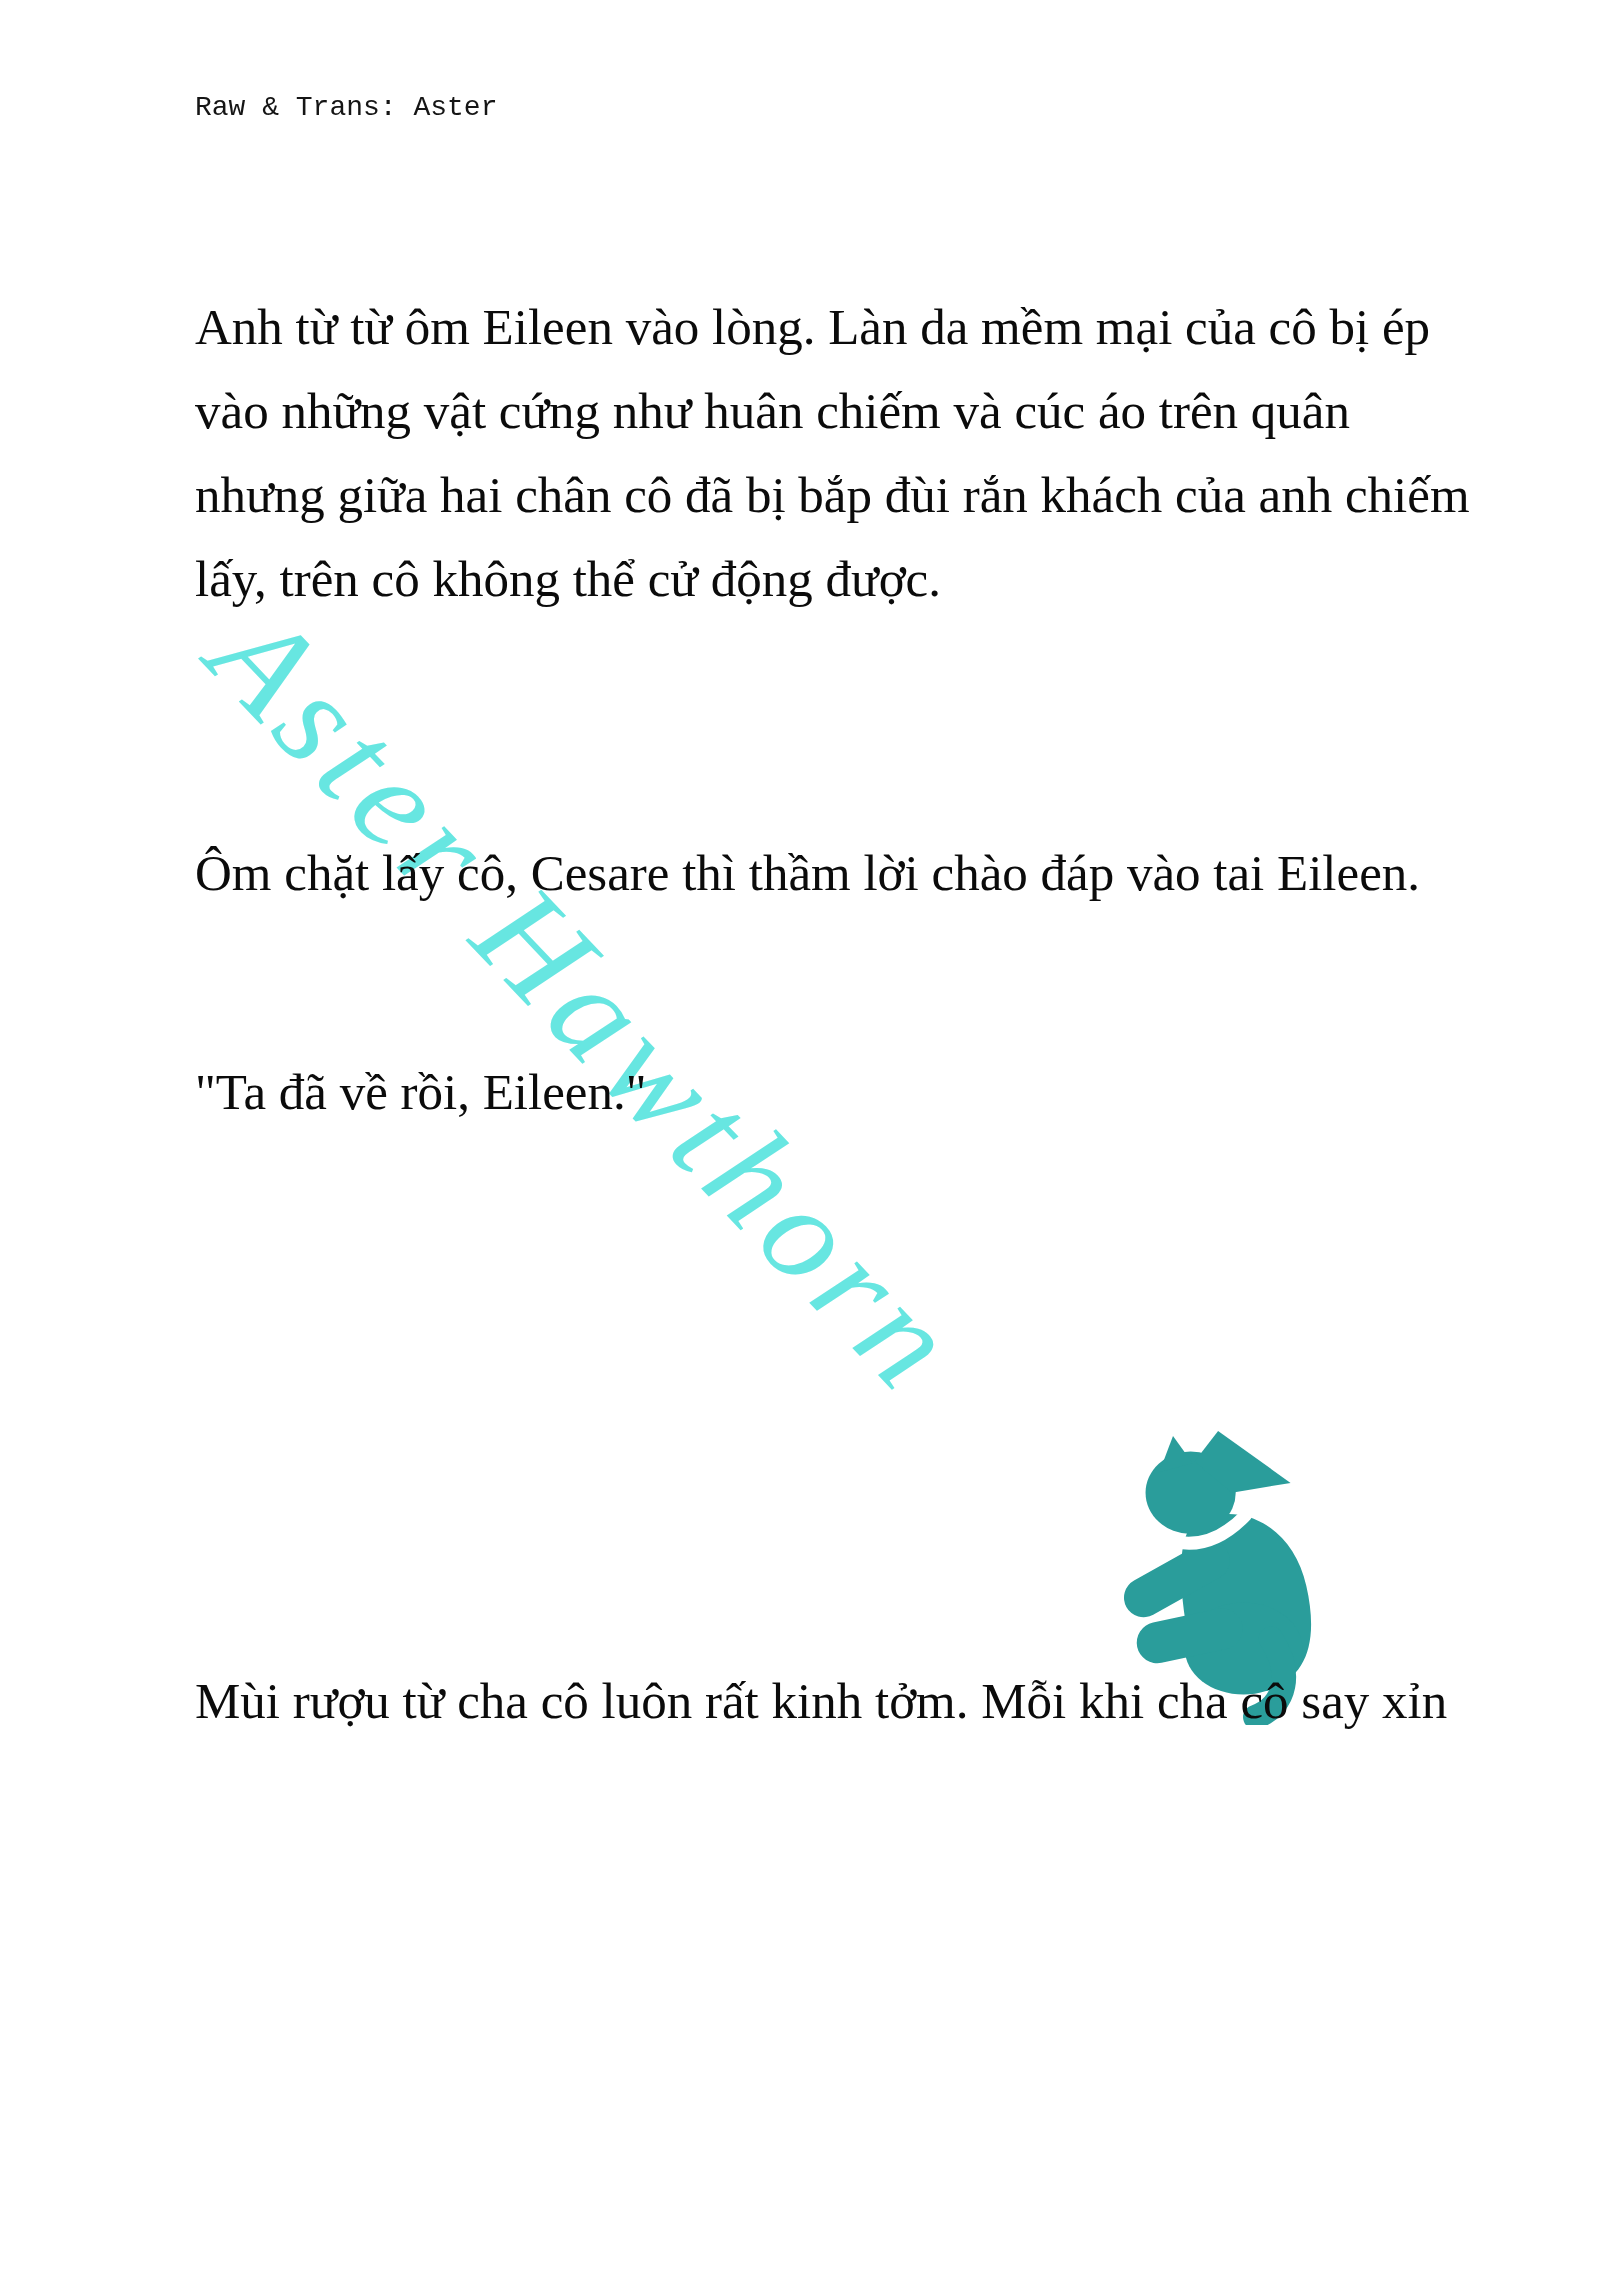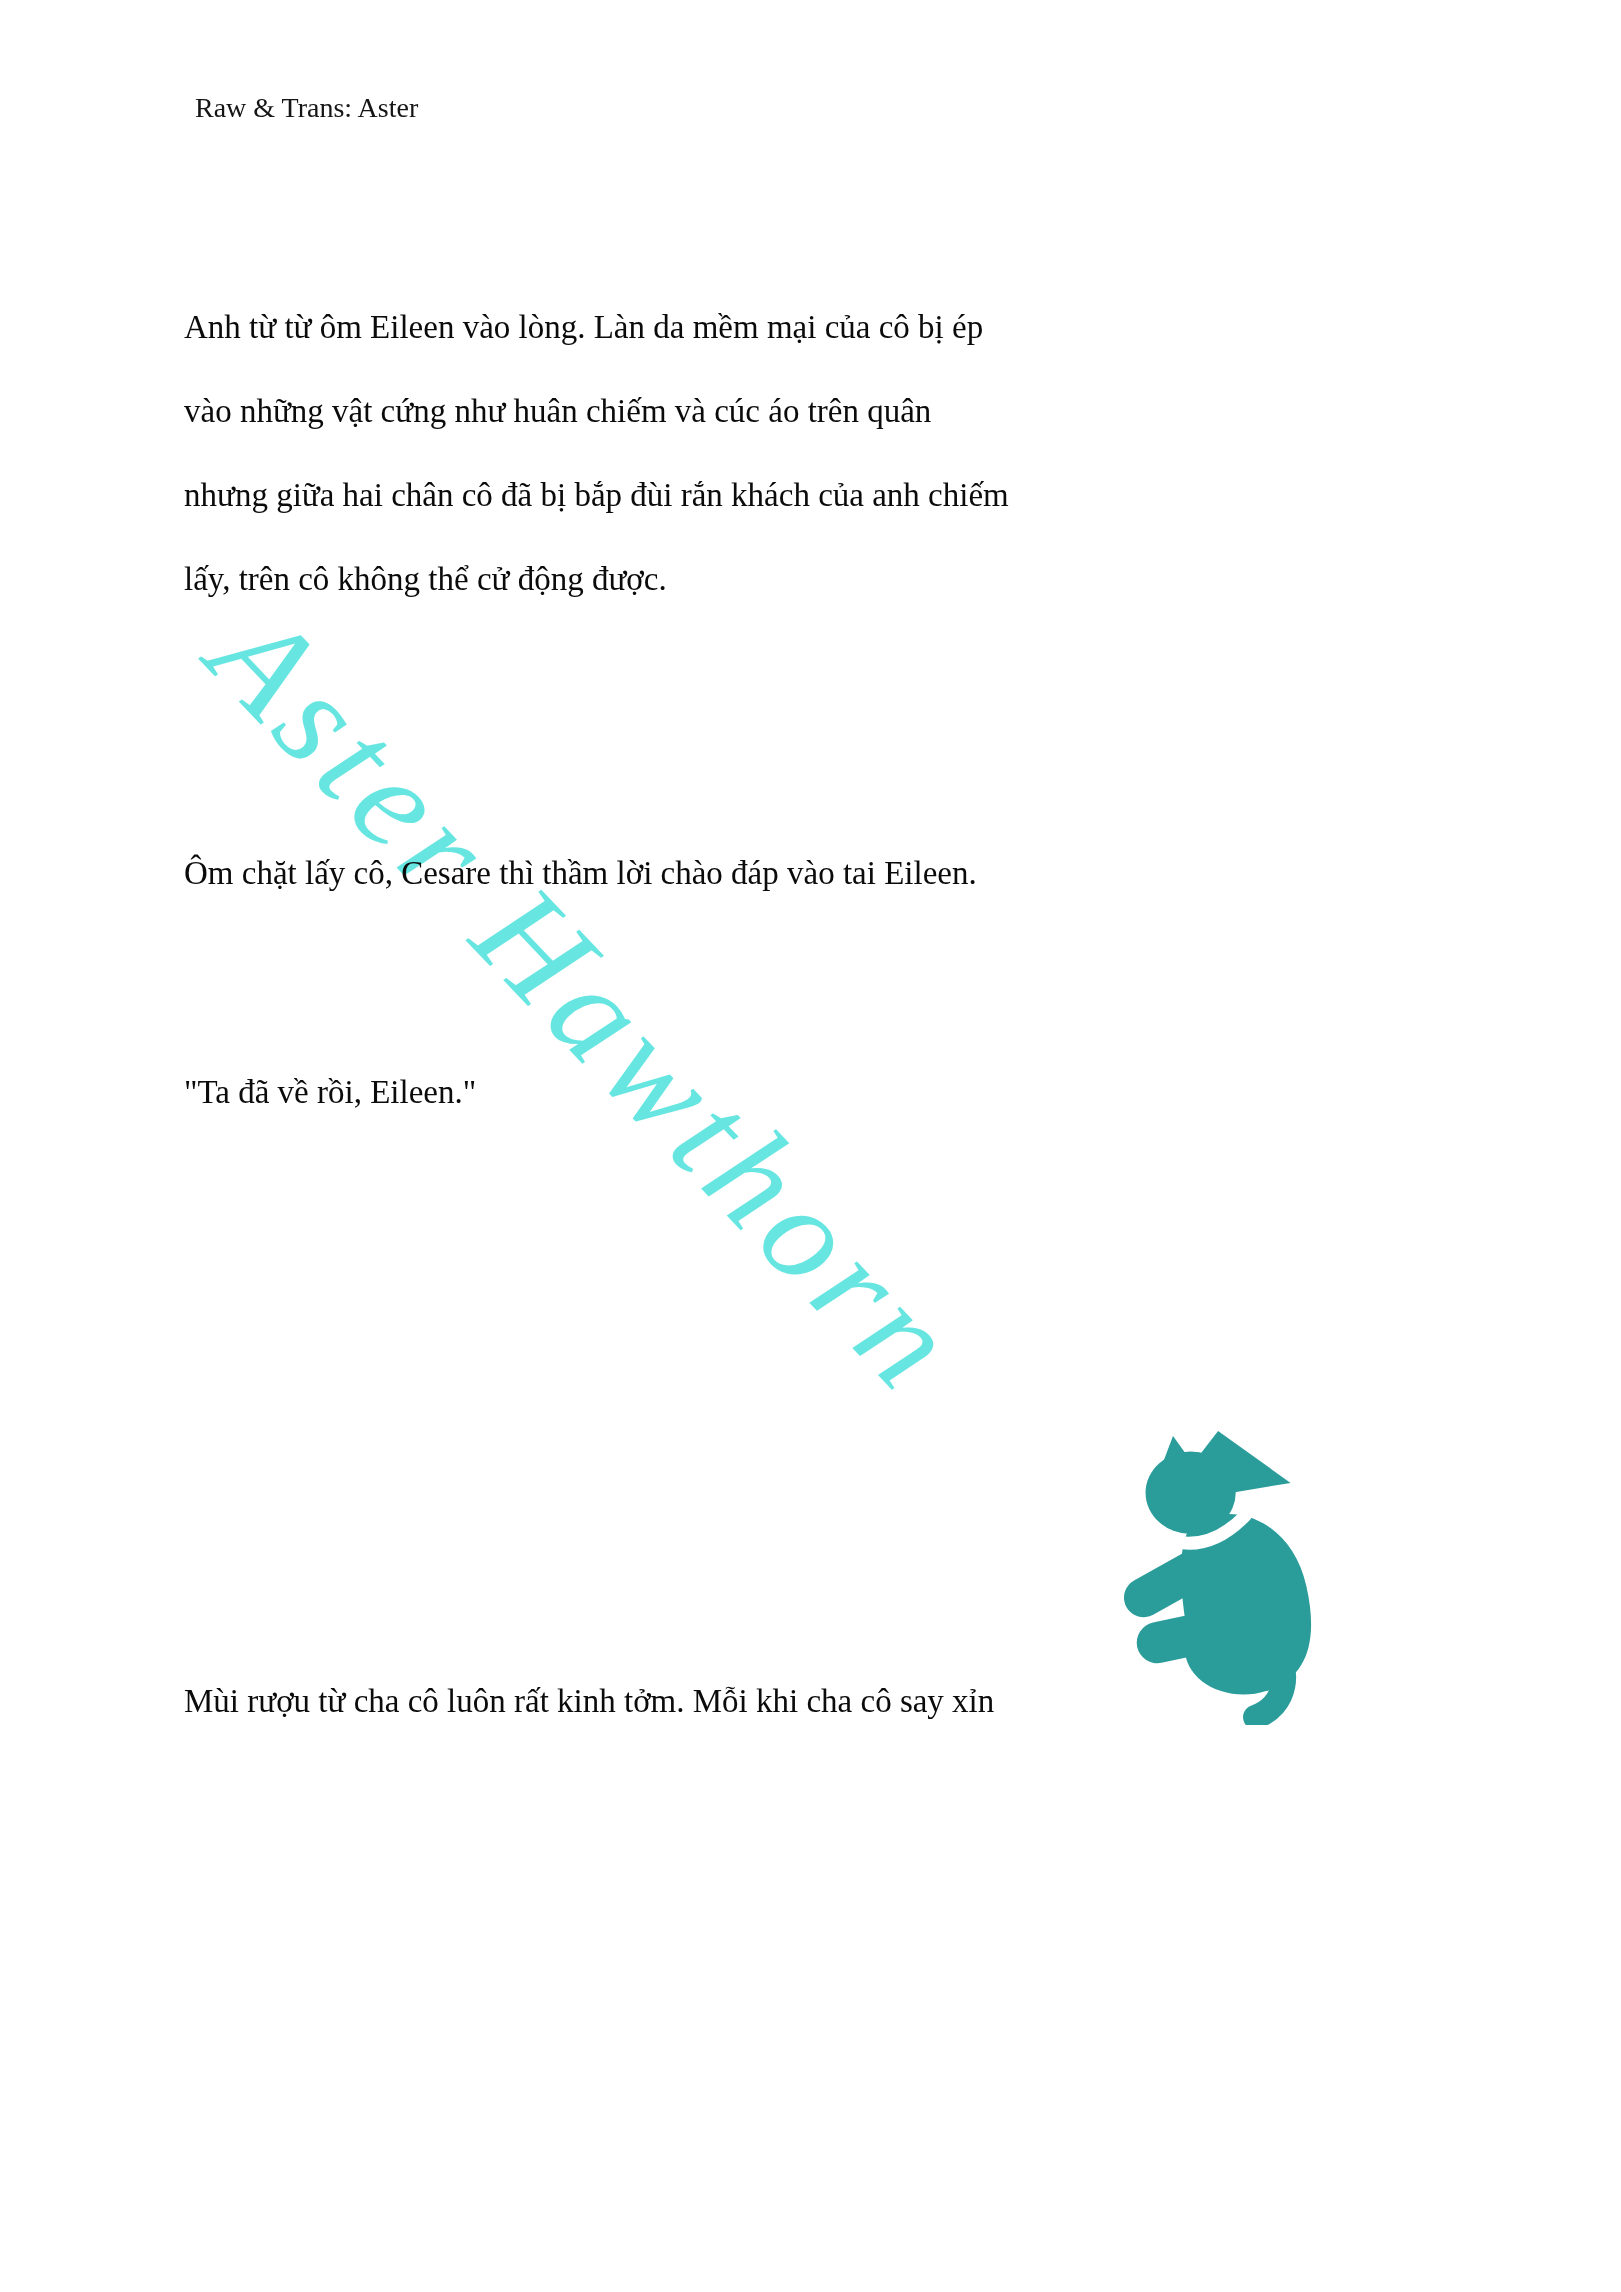--- a/index.html
+++ b/index.html
@@ -6,21 +6,21 @@
   .page{
     position:relative;
     width:1621px;height:2293px;
     background:#ffffff;
     overflow:hidden;
     font-family:"Liberation Serif","DejaVu Serif",serif;
   }
   .credit{
     position:absolute;
     left:195px;top:90px;
-    font-family:Liberation Serif, serif;
+    font-family:Liberation Mono, monospace;
     font-size:28px;line-height:35px;
     color:#151515;
     white-space:nowrap;
   }
   .watermark{
     position:absolute;
     left:294px;top:578px;
     transform:rotate(46.5deg);
     transform-origin:0 0;
     font-family:"Liberation Serif","DejaVu Serif",serif;
@@ -34,23 +34,23 @@
   .cat{
     position:absolute;
     left:1124px;top:1431px;
     width:196px;height:294px;
     z-index:2;
   }
   .cat .teal-stroke{stroke:#2a9d9b;fill:none;}
   .cat .white-stroke{stroke:#ffffff;fill:none;}
   .para{
     position:absolute;
-    left:184px;
+    left:195px;
     z-index:3;
-    font-size:33px;
+    font-size:51px;
     line-height:84px;
     color:#0b0b0b;
     font-family:Liberation Serif, serif;
   }
   .line{white-space:nowrap;}
   .p1{top:285px;}
   .p2{top:831px;}
   .p3{top:1050px;}
   .p4{top:1270px;}
   .p5{top:1659px;text-align:right;}

